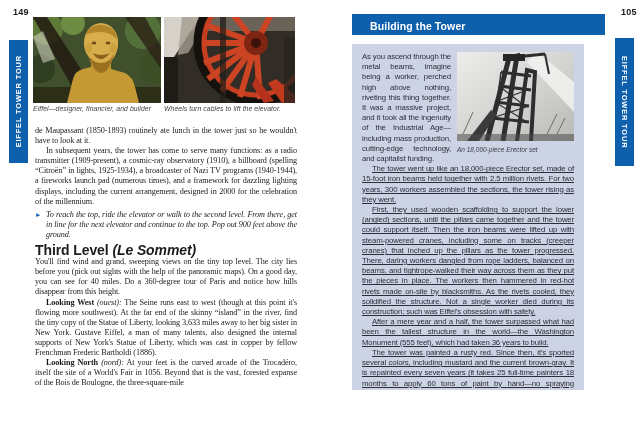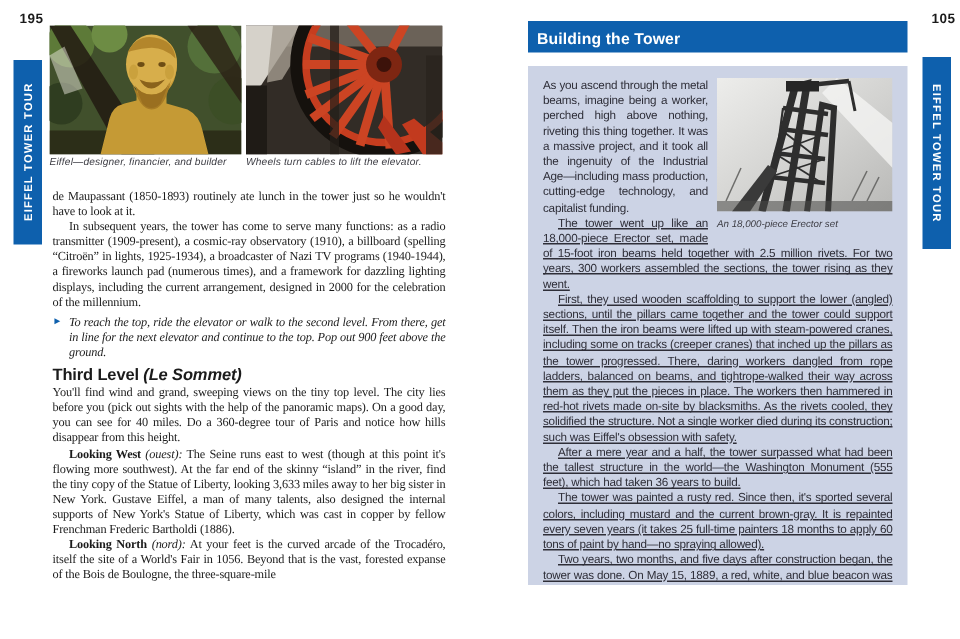--- a/index.html
+++ b/index.html
@@ -60,35 +60,35 @@
     margin:3px 0 3px 0 !important;
     padding-left:11px;position:relative;
     font-style:italic;
   }
   .bullet-marker{
     position:absolute;left:0;top:0;
     color:var(--accent-blue);font-style:normal;font-size:6.5px;
   }
   .subhead{
     font-family:"Liberation Sans",sans-serif;
-    font-size:11px;font-weight:bold;letter-spacing:-.1px;
+    font-size:14px;font-weight:bold;letter-spacing:-.1px;
     margin:5px 0 2px 0 !important;text-align:left;
   }
   .subhead .hi{font-style:italic;}
   .compound b{font-weight:bold;}
   .compound i{font-style:italic;}
   
   .sb-header{
     position:absolute;left:352px;top:14px;width:253px;height:21px;
     background:var(--accent-blue);
     color:#fff;font:bold 10.5px "Liberation Sans",sans-serif;
-    line-height:24px;padding-left:6px;letter-spacing:.1px;
+    line-height:24px;padding-left:18px;letter-spacing:.1px;
   }
   .sb-body{
-    position:absolute;left:352px;top:44px;width:253px;height:346px;
+    position:absolute;left:352px;top:44px;width:232px;height:346px;
     background:var(--sidebar-bg);
     padding:8px 10px 8px 10px;
     font:7.8px/10.2px "Liberation Sans",sans-serif;
     letter-spacing:-.15px;
     color:var(--sidebar-ink);text-align:justify;
     overflow:hidden;
   }
   .sb-body p{margin:0;}
   .sb-body p + p{text-indent:10px;text-decoration:underline;}
   .sb-photo-float{
@@ -96,21 +96,21 @@
     text-align:left;
   }
   .sb-photo-caption{
     font:italic 6.5px "Liberation Sans",sans-serif;
     color:var(--caption-ink);margin-top:2px;letter-spacing:0;
   }
 </style>
 </head>
 <body>
 
-<div class="pagenum pagenum-left">195</div>
+<div class="pagenum pagenum-left">149</div>
 <div class="pagenum pagenum-right">105</div>
 
 <div class="side-tab tab-left">
   <span>EIFFEL TOWER TOUR</span>
 </div>
 <div class="side-tab tab-right">
   <span>EIFFEL TOWER TOUR</span>
 </div>
 
 <figure class="photo-fig fig1">

